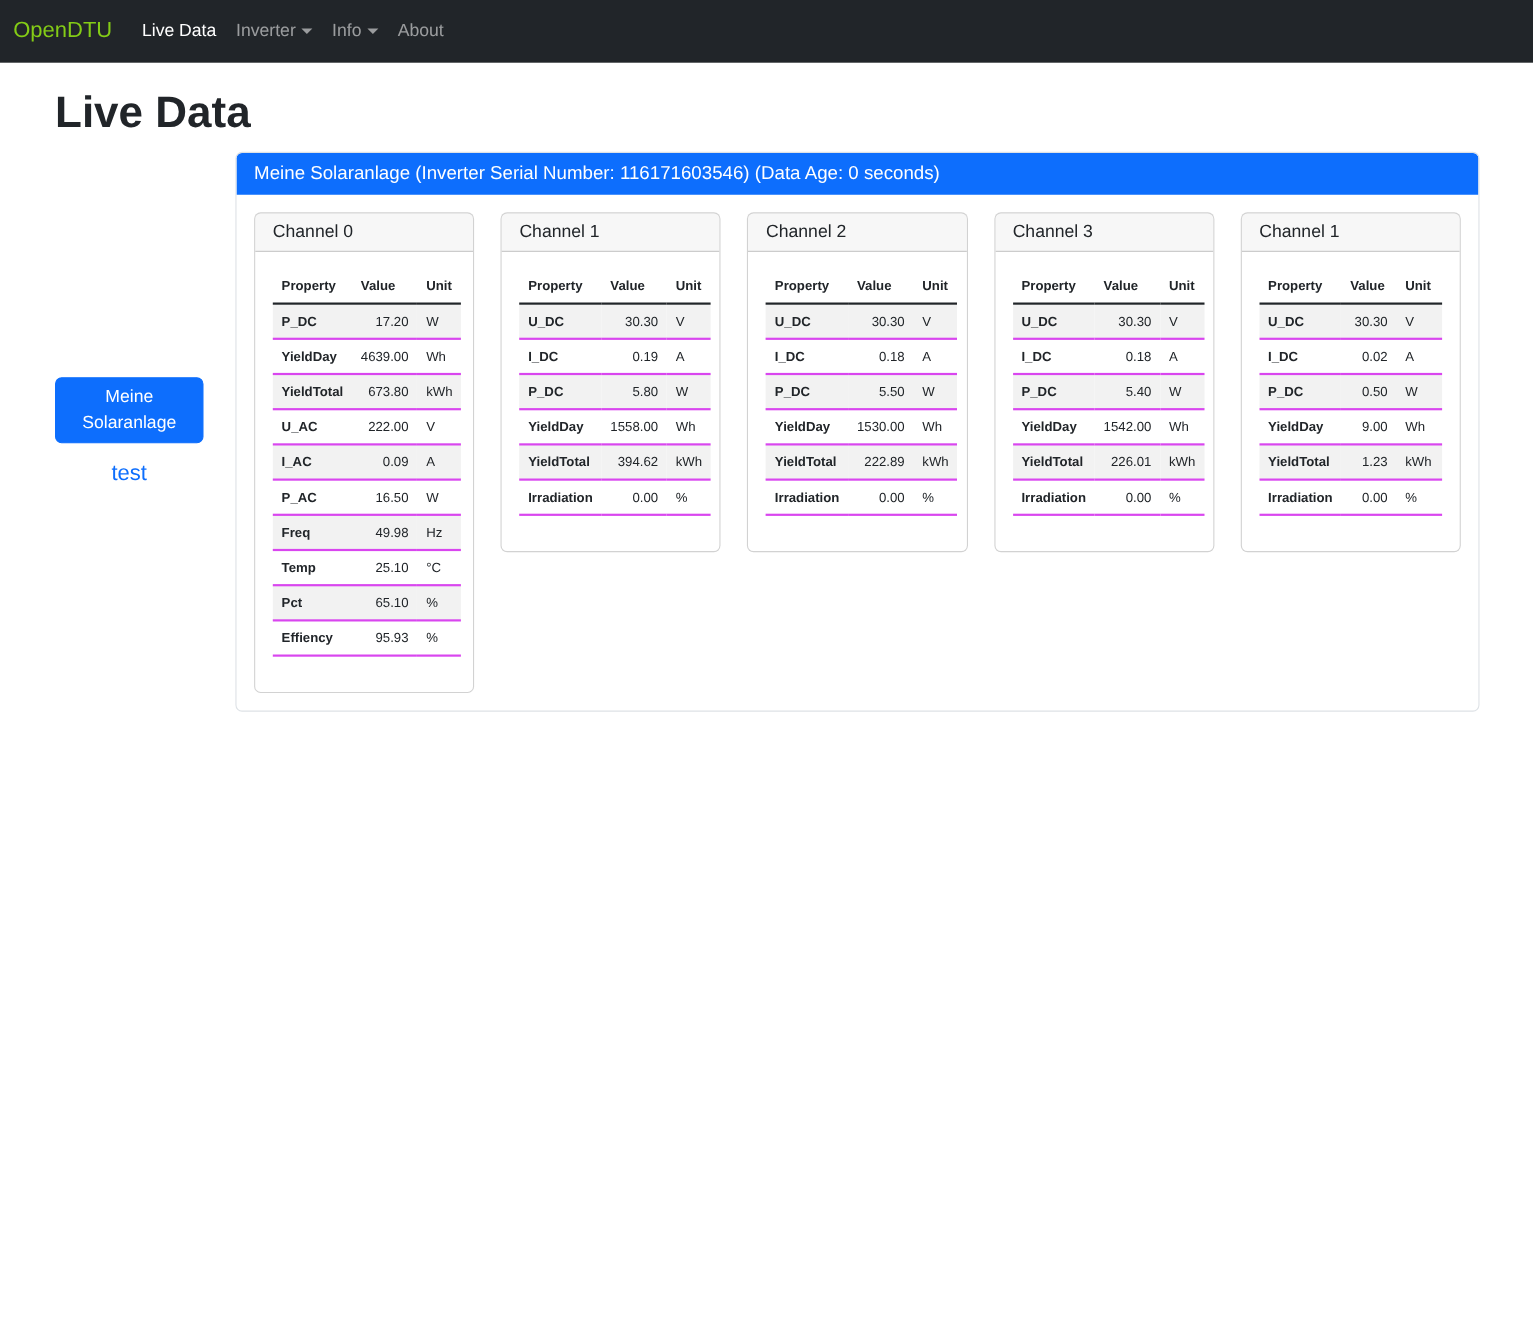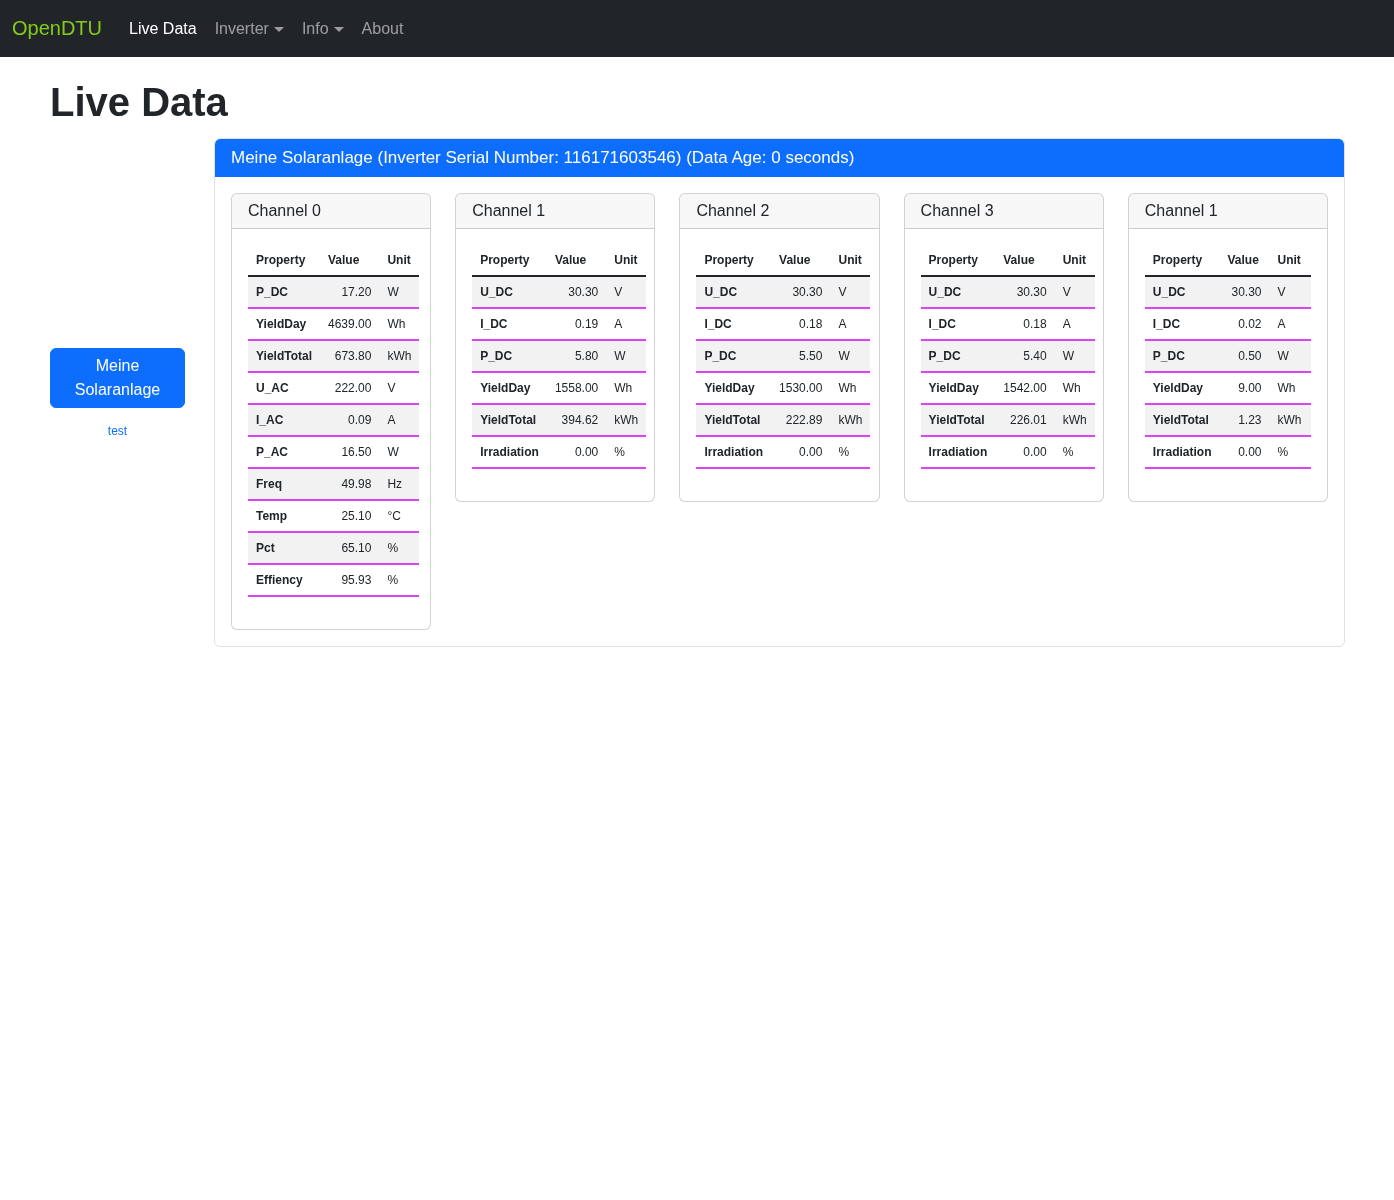--- a/index.html
+++ b/index.html
@@ -69,21 +69,21 @@
     padding: 5px 10px;
     cursor: pointer;
     text-align: center;
   }
   .sidebar-link {
     display: block;
     margin-top: 16px;
     text-align: center;
     color: #0d6efd;
     text-decoration: none;
-    font-size: 12px;
+    font-size: 20px;
     cursor: pointer;
   }
 
   
   .panel {
     flex: 1;
     border: 1px solid #dee2e6;
     border-radius: 6px;
     background: #fff;
     overflow: hidden;

